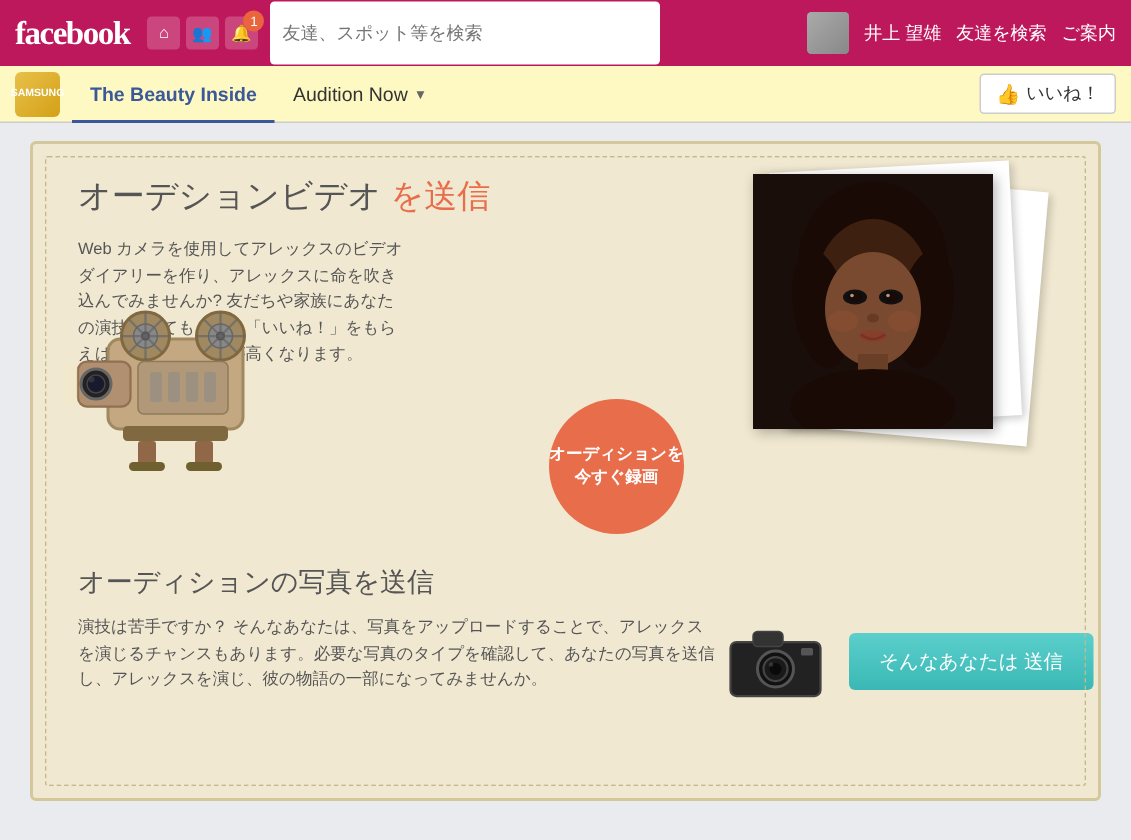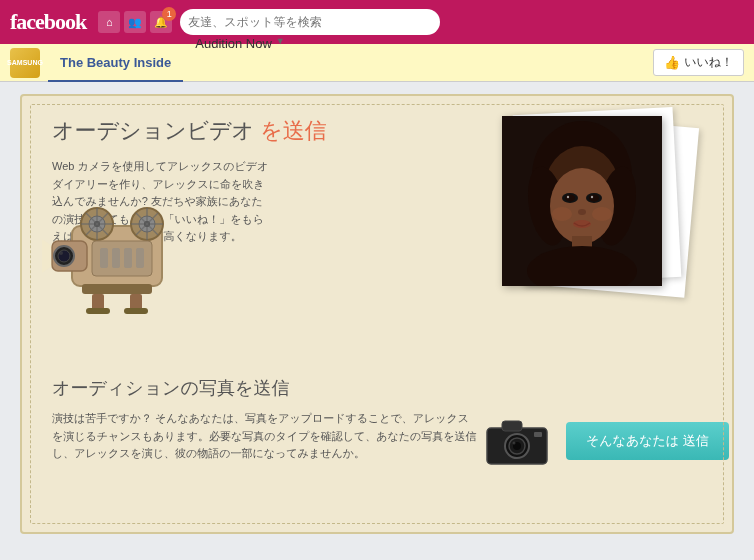--- a/index.html
+++ b/index.html
@@ -34,23 +34,23 @@
       color: white;
       width: 22px;
       height: 22px;
       font-size: 11px;
       cursor: pointer;
       display: flex; align-items: center; justify-content: center;
     }
     .fb-search {
       flex: 1;
       max-width: 260px;
-      height: 26px;
+      height: 42px;
       border: none;
-      border-radius: 13px;
+      border-radius: 3px;
       padding: 0 8px;
       font-size: 12px;
       background: #fff;
       color: #333;
     }
     .fb-nav-right {
       margin-left: auto;
       display: flex;
       align-items: center;
       gap: 10px;
@@ -107,20 +107,21 @@
       cursor: pointer;
       border-bottom: 2px solid transparent;
     }
     .page-tab.active {
       border-bottom: 2px solid #3b5998;
       color: #3b5998;
       font-weight: bold;
     }
     .page-tab-dropdown {
       display: flex;
+      align-items: center;
       gap: 4px;
       height: 53px;
       padding: 0 12px;
       font-size: 13px;
       color: #333;
       cursor: pointer;
     }
     .page-tab-dropdown .arrow {
       font-size: 9px;
       color: #666;
@@ -345,20 +346,28 @@
   <span class="fb-logo">facebook</span>
   <div class="fb-nav-icons">
     <button class="fb-nav-icon-btn">⌂</button>
     <button class="fb-nav-icon-btn">👥</button>
     <button class="fb-nav-icon-btn" style="position:relative;">
       🔔
       <span style="position:absolute;top:-4px;right:-4px;background:#e9653e;border-radius:50%;width:14px;height:14px;font-size:9px;display:flex;align-items:center;justify-content:center;color:white;">1</span>
     </button>
   </div>
   <input class="fb-search" type="text" placeholder="友達、スポット等を検索" style="">
+  <div class="fb-nav-right">
+    <div class="fb-avatar">
+      <div class="fb-avatar-img"></div>
+    </div>
+    <span class="fb-nav-link">井上 望雄</span>
+    <span class="fb-nav-link">友達を検索</span>
+    <span class="fb-nav-link">ご案内</span>
+  </div>
 </div>
 
 <div class="page-header">
   <div class="page-icon">
     <span style="font-size:7px;">SAMSUNG</span>
   </div>
   <div class="page-tab active">
     <span>The Beauty Inside</span>
   </div>
   <div class="page-tab-dropdown">
@@ -420,20 +429,21 @@
           <rect x="50" y="108" width="12" height="16" rx="2" fill="#906848"></rect>
           <rect x="88" y="108" width="12" height="16" rx="2" fill="#906848"></rect>
 
           <rect x="44" y="122" width="24" height="6" rx="3" fill="#706030"></rect>
           <rect x="82" y="122" width="24" height="6" rx="3" fill="#706030"></rect>
 
           <polygon points="10,60 -20,40 -20,100 10,80" fill="rgba(255,240,180,0.15)"></polygon>
         </svg>
       </div>
 
+      <div class="record-btn">オーディションを今すぐ録画</div>
     </div>
 
     <div class="photo-area">
       <div class="photo-stack">
         <div class="photo-back"></div>
         <div class="photo-mid"></div>
         <div class="photo-front">
           <div class="photo-face">
 
             <svg width="160" height="170" viewBox="0 0 160 170" xmlns="http://www.w3.org/2000/svg">

